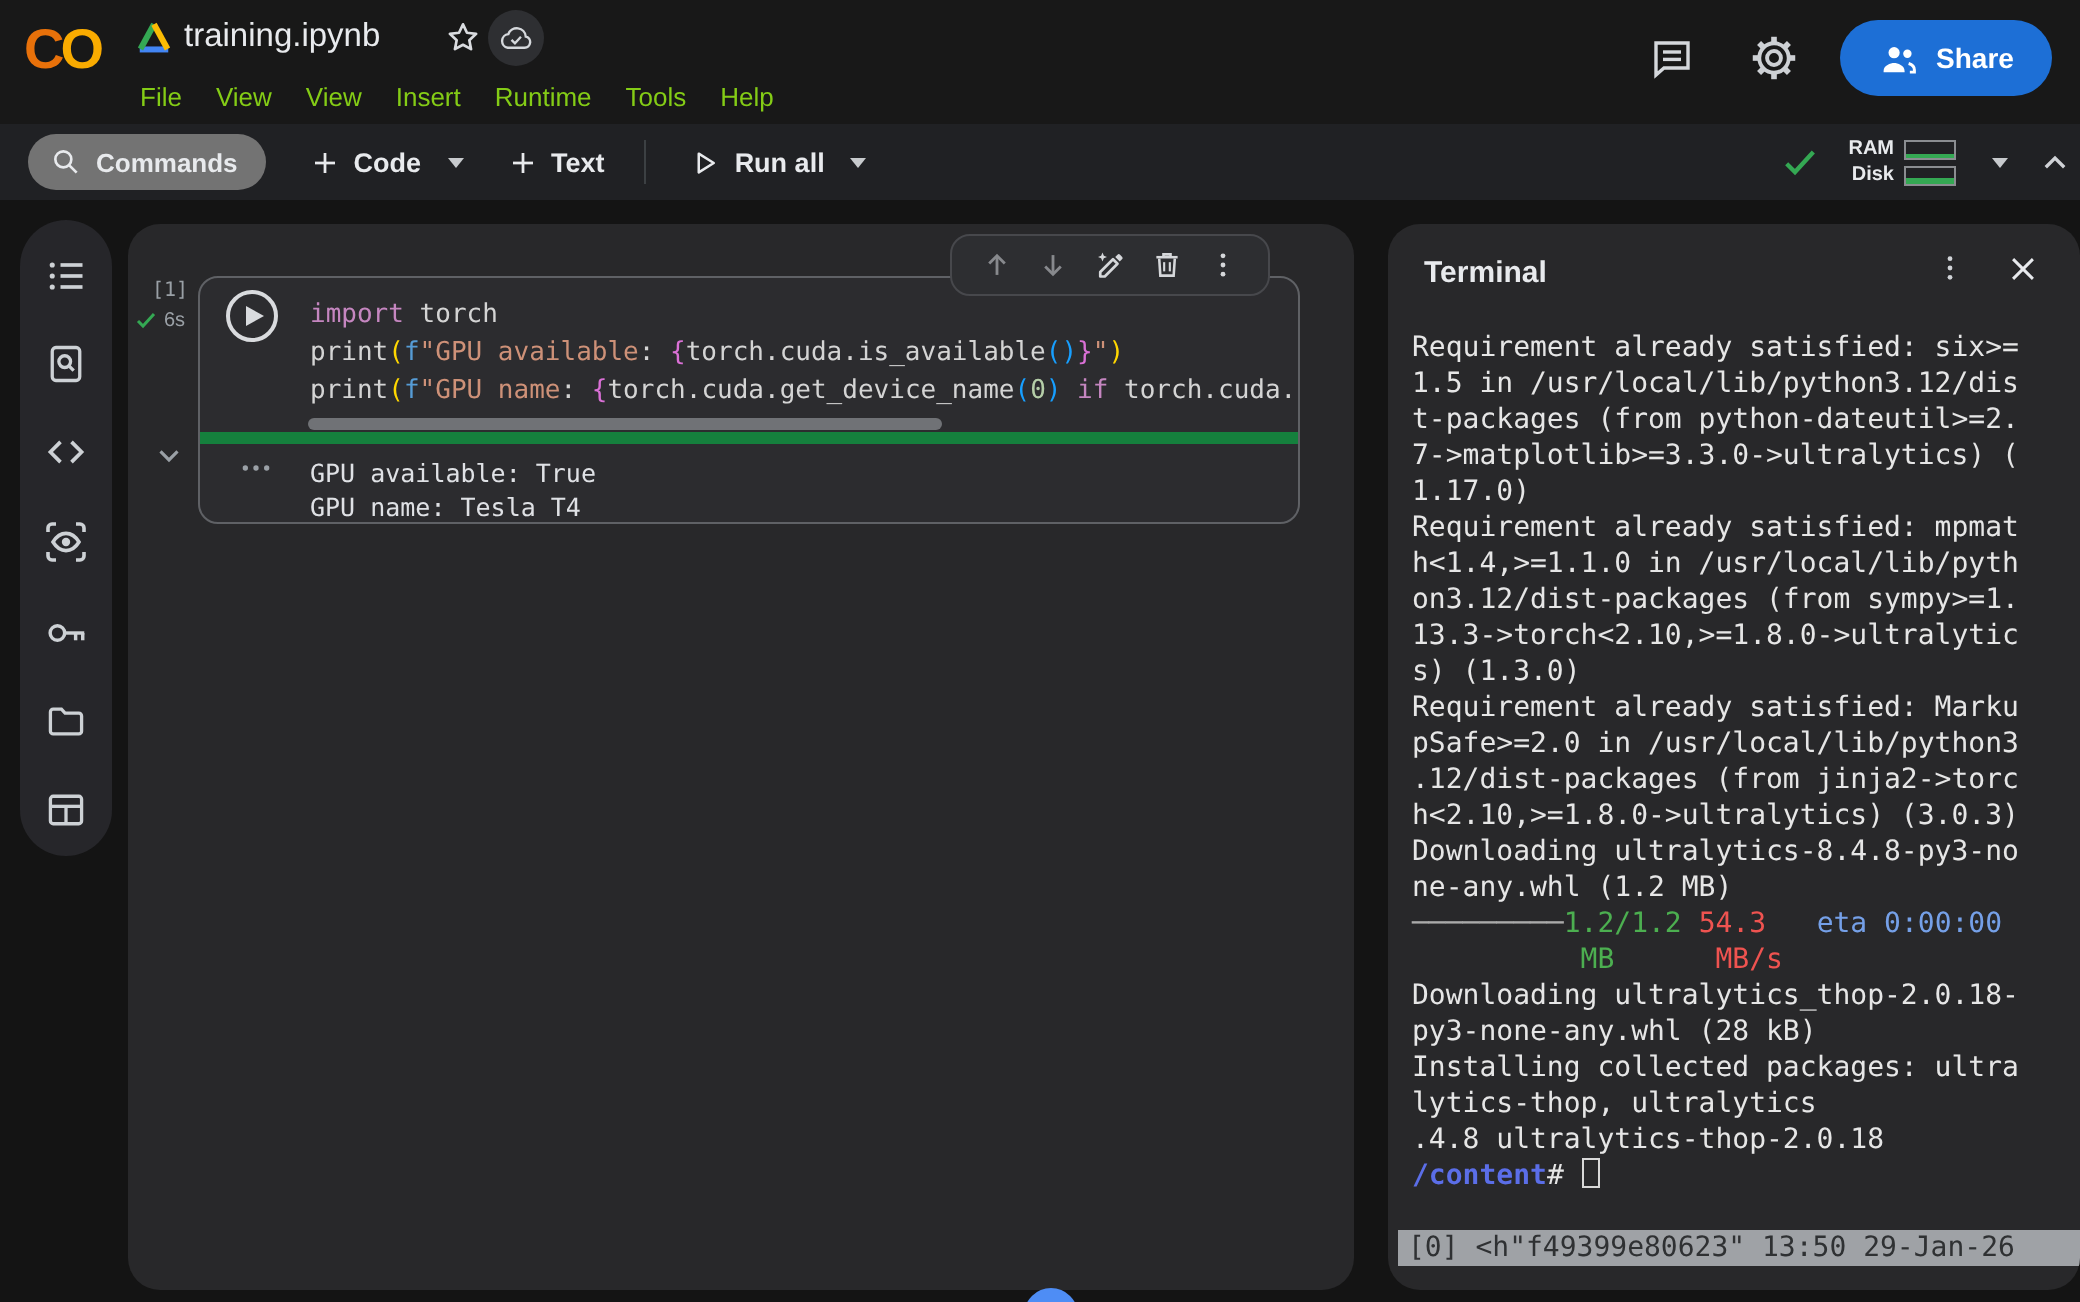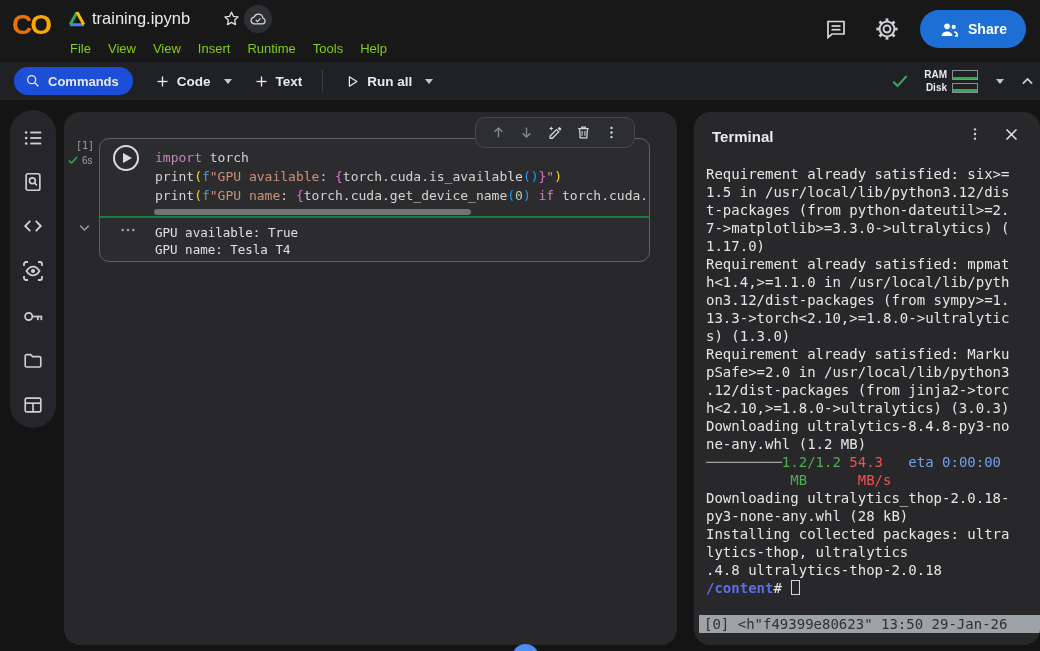--- a/index.html
+++ b/index.html
@@ -17,21 +17,21 @@
   .cloud-btn { position:absolute; left:244px; top:5px; width:28px; height:28px; border-radius:50%; background:#2e2f32; display:flex; align-items:center; justify-content:center; }
   .menus { position:absolute; left:70px; top:36px; height:24px; display:flex; gap:17px; align-items:center; }
   .menu-item { font-size:13px; font-weight:400; color:#84cc16; }
   .comment-btn { position:absolute; left:824px; top:17px; }
   .gear-btn { position:absolute; left:874px; top:16px; }
   .share-btn { position:absolute; left:920px; top:10px; width:106px; height:38px; border-radius:19px; background:#1d6fd6; display:flex; align-items:center; justify-content:center; gap:8px; }
   .share-label { color:#fff; font-size:14px; font-weight:700; }
 
   
   .toolbar { position:absolute; left:0; top:62px; width:1040px; height:38px; background:#202124; display:flex; align-items:center; }
-  .commands-pill { margin-left:14px; height:28px; border-radius:14px; background:#1d4ed8; display:flex; align-items:center; gap:7px; padding:0 14px 0 11px; }
+  .commands-pill { margin-left:14px; height:28px; border-radius:14px; background:#737373; display:flex; align-items:center; gap:7px; padding:0 14px 0 11px; }
   .commands-label { font-size:13px; font-weight:700; color:#e8eaed; }
   .tb-btn { display:flex; align-items:center; gap:7px; margin-left:22px; }
   .tb-label { font-size:13.5px; font-weight:700; color:#e8eaed; }
   .caret { width:0; height:0; border-left:4.5px solid transparent; border-right:4.5px solid transparent; border-top:5px solid #c7cacd; }
   .caret-btn { margin-left:13px; }
   .tb-divider { width:1px; height:22px; background:#3c4043; margin-left:20px; }
   .tb-right { position:absolute; right:2px; top:0; height:38px; display:flex; align-items:center; }
   .ramdisk { display:flex; flex-direction:column; gap:2px; margin-left:7px; }
   .rd-row { display:flex; align-items:center; gap:5px; }
   .rd-label { font-size:10px; font-weight:700; color:#e8eaed; width:30px; text-align:right; }
@@ -54,21 +54,21 @@
   .cell { position:absolute; left:99px; top:138px; width:551px; height:124px; background:#2c2c2f; border:1px solid #5f6165; border-radius:10px; }
   .cell-toolbar { position:absolute; left:475px; top:117px; width:160px; height:31px; background:#2d2e31; border:1px solid #47484c; border-radius:10px; display:flex; align-items:center; justify-content:space-around; padding:0 8px; z-index:5; }
   .run-btn { position:absolute; left:13px; top:6px; width:26px; height:26px; border-radius:50%; border:2px solid #d9dbde; display:flex; align-items:center; justify-content:center; background:#2c2c2f; }
   .run-tri { width:0; height:0; border-left:9px solid #d9dbde; border-top:5.5px solid transparent; border-bottom:5.5px solid transparent; margin-left:2px; }
   .code-area { position:absolute; left:55px; top:9px; width:494px; height:60px; overflow:hidden; }
   .code-line { font-family:"DejaVu Sans Mono", monospace; font-size:13px; line-height:19px; white-space:pre; color:#d4d4d4; }
   .tk-pl { color:#d4d4d4; } .tk-kw { color:#c586c0; } .tk-st { color:#ce9178; }
   .tk-fs { color:#569cd6; } .tk-nu { color:#b5cea8; }
   .tk-b1 { color:#ffd700; } .tk-b2 { color:#da70d6; } .tk-b3 { color:#179fff; }
   .cell-scrollbar { position:absolute; left:54px; top:70px; width:317px; height:6px; border-radius:3px; background:#707276; }
-  .output-area { position:absolute; left:0; top:77px; width:549px; height:46px; border-top:2px solid #15803d; }
+  .output-area { position:absolute; left:0; top:77px; width:549px; height:46px; border-top:6px solid #15803d; }
   .out-dots { position:absolute; left:20px; top:8px; }
   .output-lines { position:absolute; left:55px; top:6px; }
   .out-line { font-family:"DejaVu Sans Mono", monospace; font-size:12.5px; line-height:17px; white-space:pre; color:#dfe1e5; }
 
   .fab { position:absolute; left:512px; top:644px; width:27px; height:27px; border-radius:50%; background:#4e8df5; }
 
   
   .terminal { position:absolute; left:694px; top:112px; width:346px; height:533px; background:#28282a; border-radius:16px; overflow:hidden; }
   .term-header { position:absolute; left:0; top:0; width:100%; height:44px; }
   .term-title { position:absolute; left:18px; top:16px; font-size:15px; font-weight:700; color:#e8eaed; }

